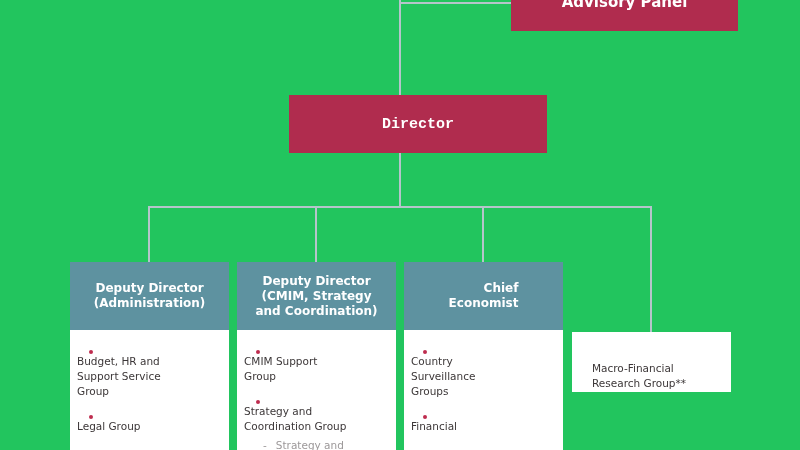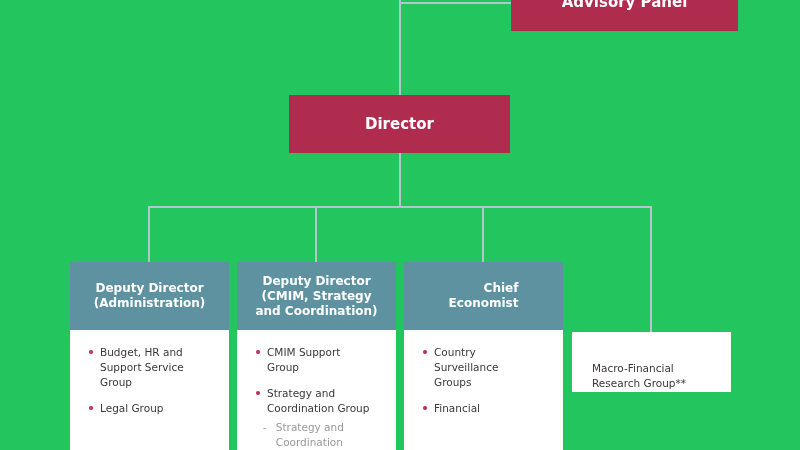--- a/index.html
+++ b/index.html
@@ -33,21 +33,21 @@
     align-items: center;
     justify-content: center;
     text-align: center;
     white-space: pre-line;
     padding: 0 4px;
   }
   .white-body {
     background: #FFFFFF;
     padding: 15px 4px 0 0;
   }
-  .item { display: flex; align-items: flex-start; margin-bottom: 11px; }
+  .item { display: flex; align-items: flex-start; margin-bottom: 11px; flex-direction: column; }
   .bullet {
     flex: 0 0 auto;
     width: 4px; height: 4px;
     border-radius: 50%;
     background: #BE2C4E;
     margin: 5px 0 0 19px;
   }
   .item-text {
     margin-left: 7px;
     font-size: 10.5px;
@@ -90,21 +90,21 @@
   <div class="connector" style="left:148px; top:206px; width:504px; height:2px;"></div>
   <div class="connector" style="left:148px; top:206px; width:2px; height:57px;"></div>
   <div class="connector" style="left:315px; top:206px; width:2px; height:57px;"></div>
   <div class="connector" style="left:482px; top:206px; width:2px; height:57px;"></div>
   <div class="connector" style="left:650px; top:206px; width:2px; height:126px;"></div>
 
   <div class="box crimson-box" style="left:511px; top:-27px; width:227px; height:58px;">
     <span>Advisory Panel</span>
   </div>
 
-  <div class="box crimson-box" style="left:289px; top:95px; width:221px; height:58px;">
+  <div class="box crimson-box" style="left:289px; top:95px; width:258px; height:58px;font-family:Liberation Mono, monospace;">
     <span>Director</span>
   </div>
 
   <div class="box teal-header" style="left:70px; top:262px; width:159px; height:68px;">
     <span>Deputy Director
 (Administration)</span>
   </div>
   <div class="box white-body" style="left:70px; top:330px; width:159px; height:130px;">
     <div class="item">
       <span class="bullet"></span>

